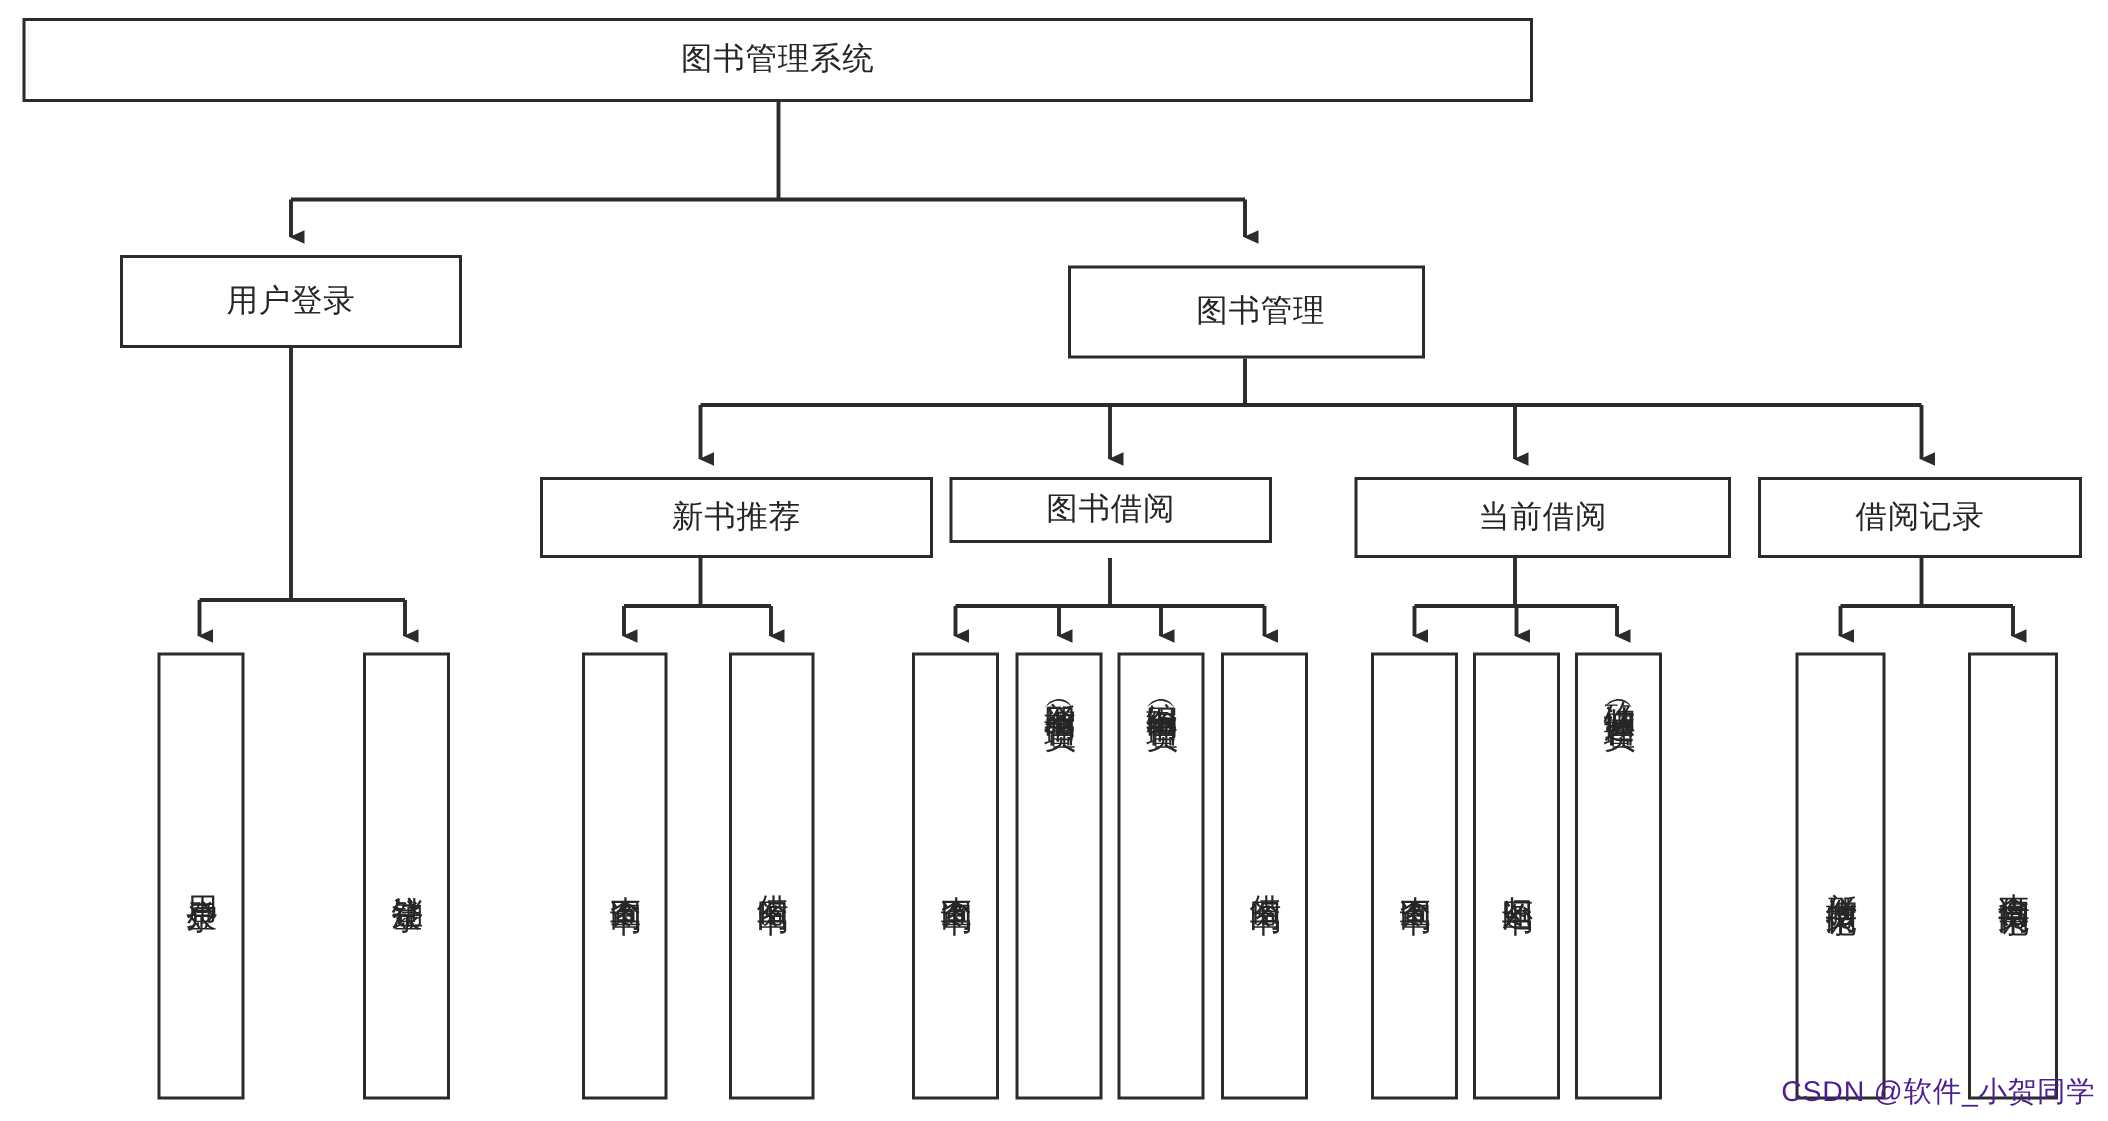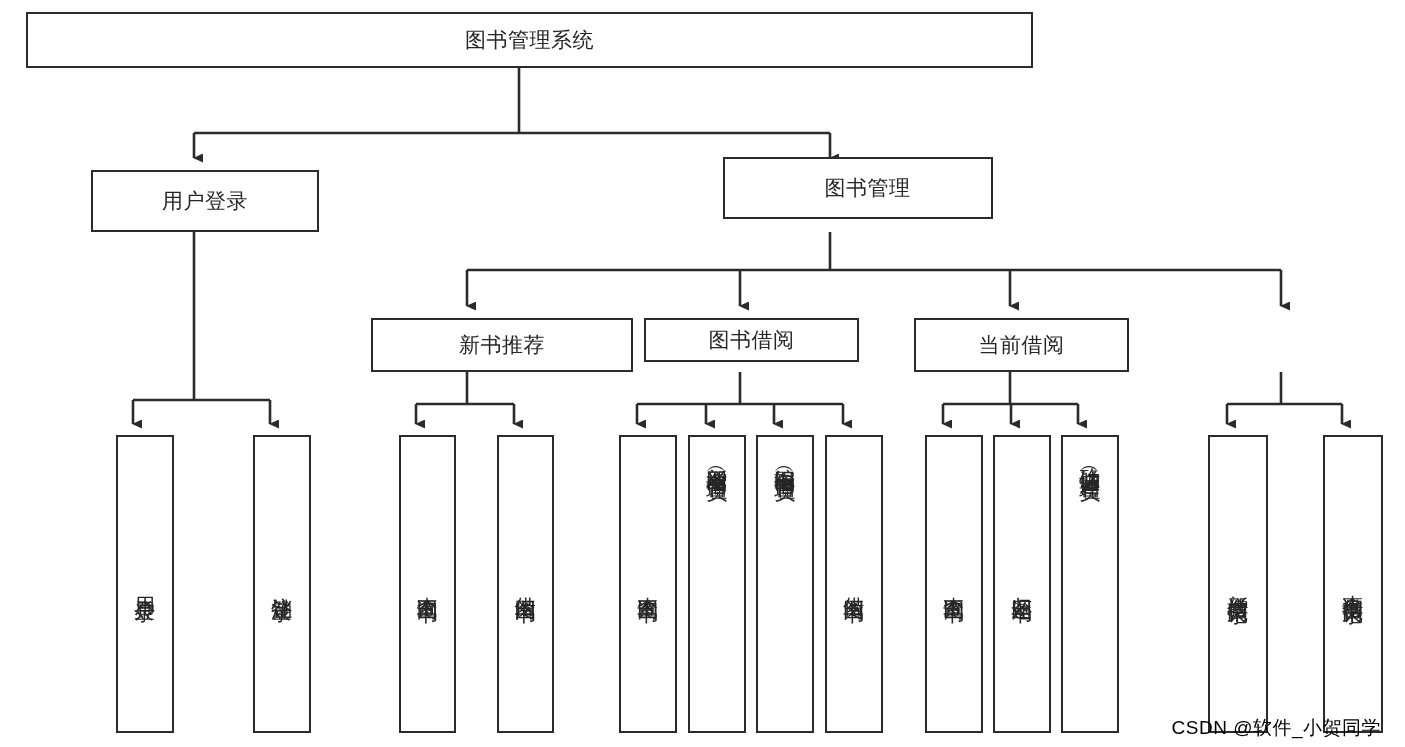--- a/index.html
+++ b/index.html
@@ -28,21 +28,20 @@
   }
   .node {
     position: absolute;
     box-sizing: border-box;
     background: #ffffff;
     border: 2px solid #2b2b2b;
     display: flex;
     align-items: center;
     justify-content: center;
     z-index: 2;
-    margin-left: 11px;
   }
   .node .label {
     color: #262626;
     font-size: 21px;
     line-height: 1.18;
     letter-spacing: 0.5px;
     white-space: nowrap;
     text-align: center;
   }
   .node.vertical {
@@ -57,23 +56,23 @@
     line-height: 1.30;
     letter-spacing: 2px;
     white-space: nowrap;
   }
   .node.vertical.centered {
     align-items: center;
     padding-top: 0;
   }
   .watermark {
     position: absolute;
-    right: 24px;
+    right: 8px;
     bottom: 6px;
-    color: #000000;
+    color: #4c1d95;
     font-size: 19px;
     letter-spacing: 0.5px;
     z-index: 3;
     white-space: nowrap;
   }
 </style>
 </head>
 <body>
 
 <div id="diagram-root">
@@ -128,32 +127,35 @@
     </g>
   </svg>
 
   <div class="node" style="left:15px; top:12px; width:1007px; height:56px;">
     <span class="label">图书管理系统</span>
   </div>
 
   <div class="node" style="left:80px; top:170px; width:228px; height:62px;">
     <span class="label">用户登录</span>
   </div>
-  <div class="node" style="left:712px; top:157px; width:270px; height:62px;padding-left:19px;">
+  <div class="node" style="left:712px; top:177px; width:238px; height:62px;padding-left:19px;">
     <span class="label">图书管理</span>
   </div>
 
   <div class="node" style="left:360px; top:318px; width:262px; height:54px;">
     <span class="label">新书推荐</span>
   </div>
   <div class="node" style="left:633px; top:318px; width:215px; height:44px;">
     <span class="label">图书借阅</span>
   </div>
-  <div class="node" style="left:903px; top:318px; width:215px; height:54px;">
+  <div class="node" style="left:903px; top:318px; width:251px; height:54px;">
     <span class="label">当前借阅</span>
+  </div>
+  <div class="node" style="left:1172px; top:318px; width:216px; height:54px;">
+    <span class="label">借阅记录</span>
   </div>
 
   <div class="node vertical centered" style="left:105px; top:435px; width:58px; height:298px;">
     <span class="label">用户登录</span>
   </div>
   <div class="node vertical centered" style="left:242px; top:435px; width:58px; height:298px;">
     <span class="label">注销登录</span>
   </div>
 
   <div class="node vertical centered" style="left:388px; top:435px; width:57px; height:298px;">

